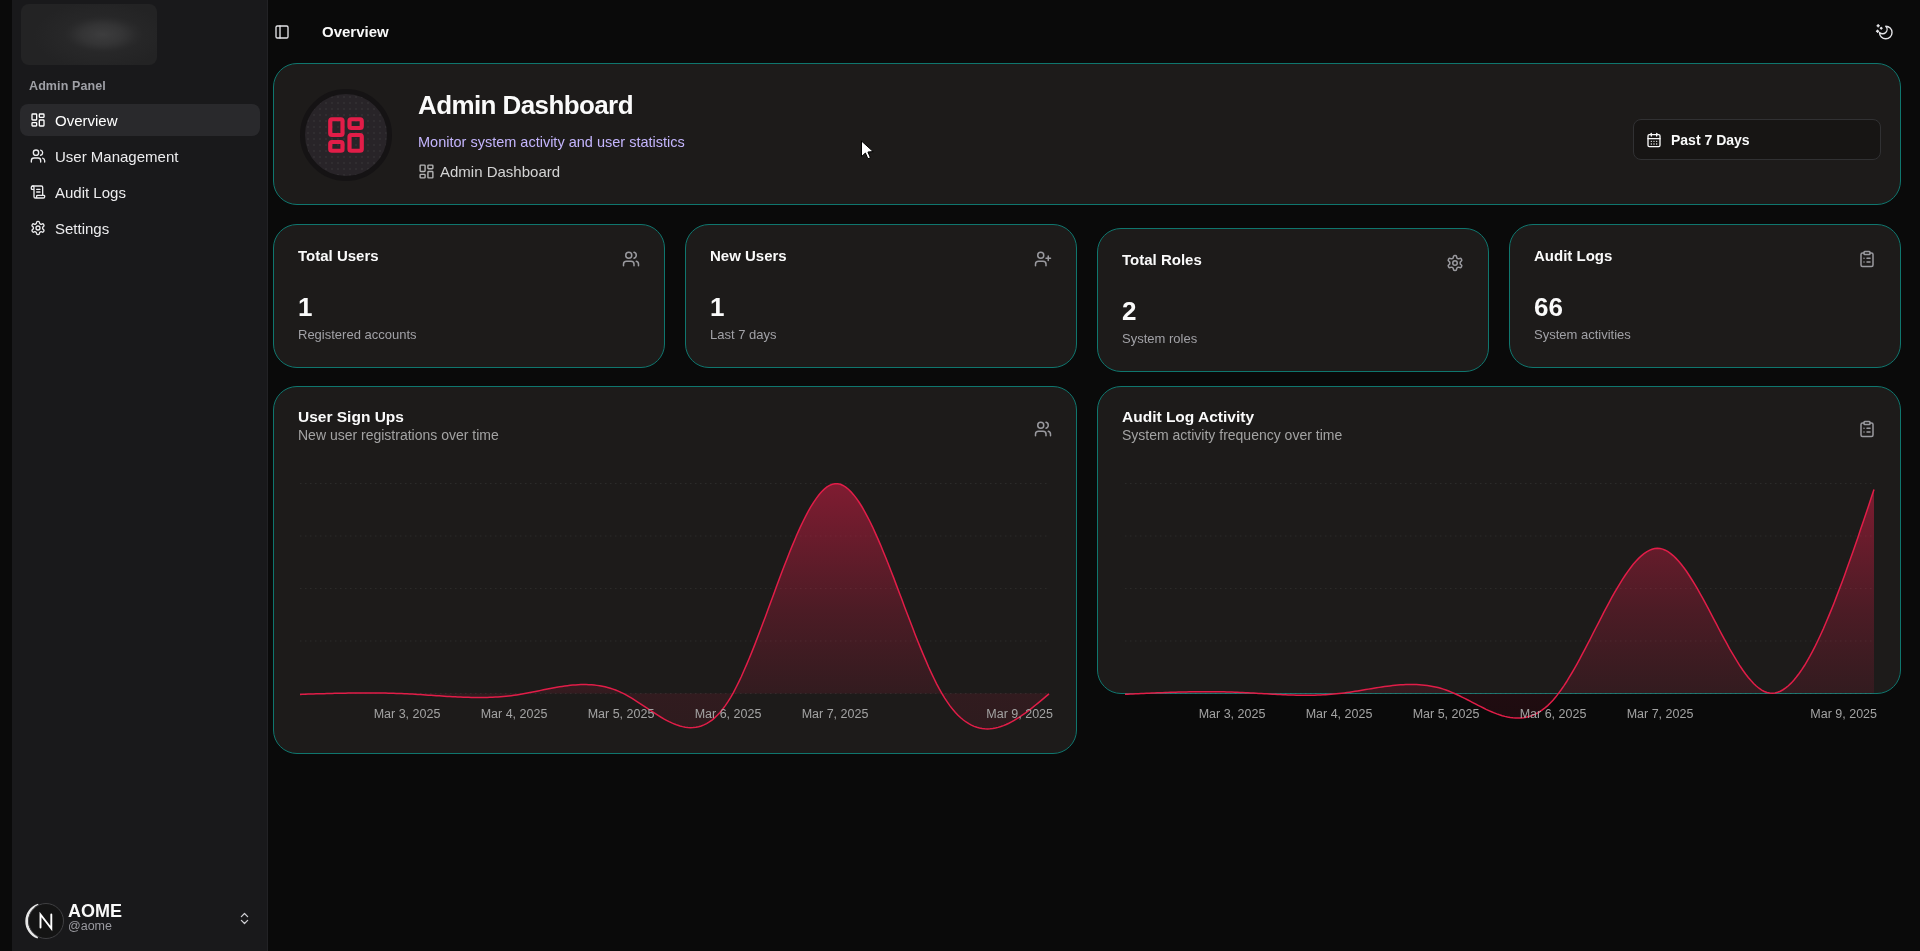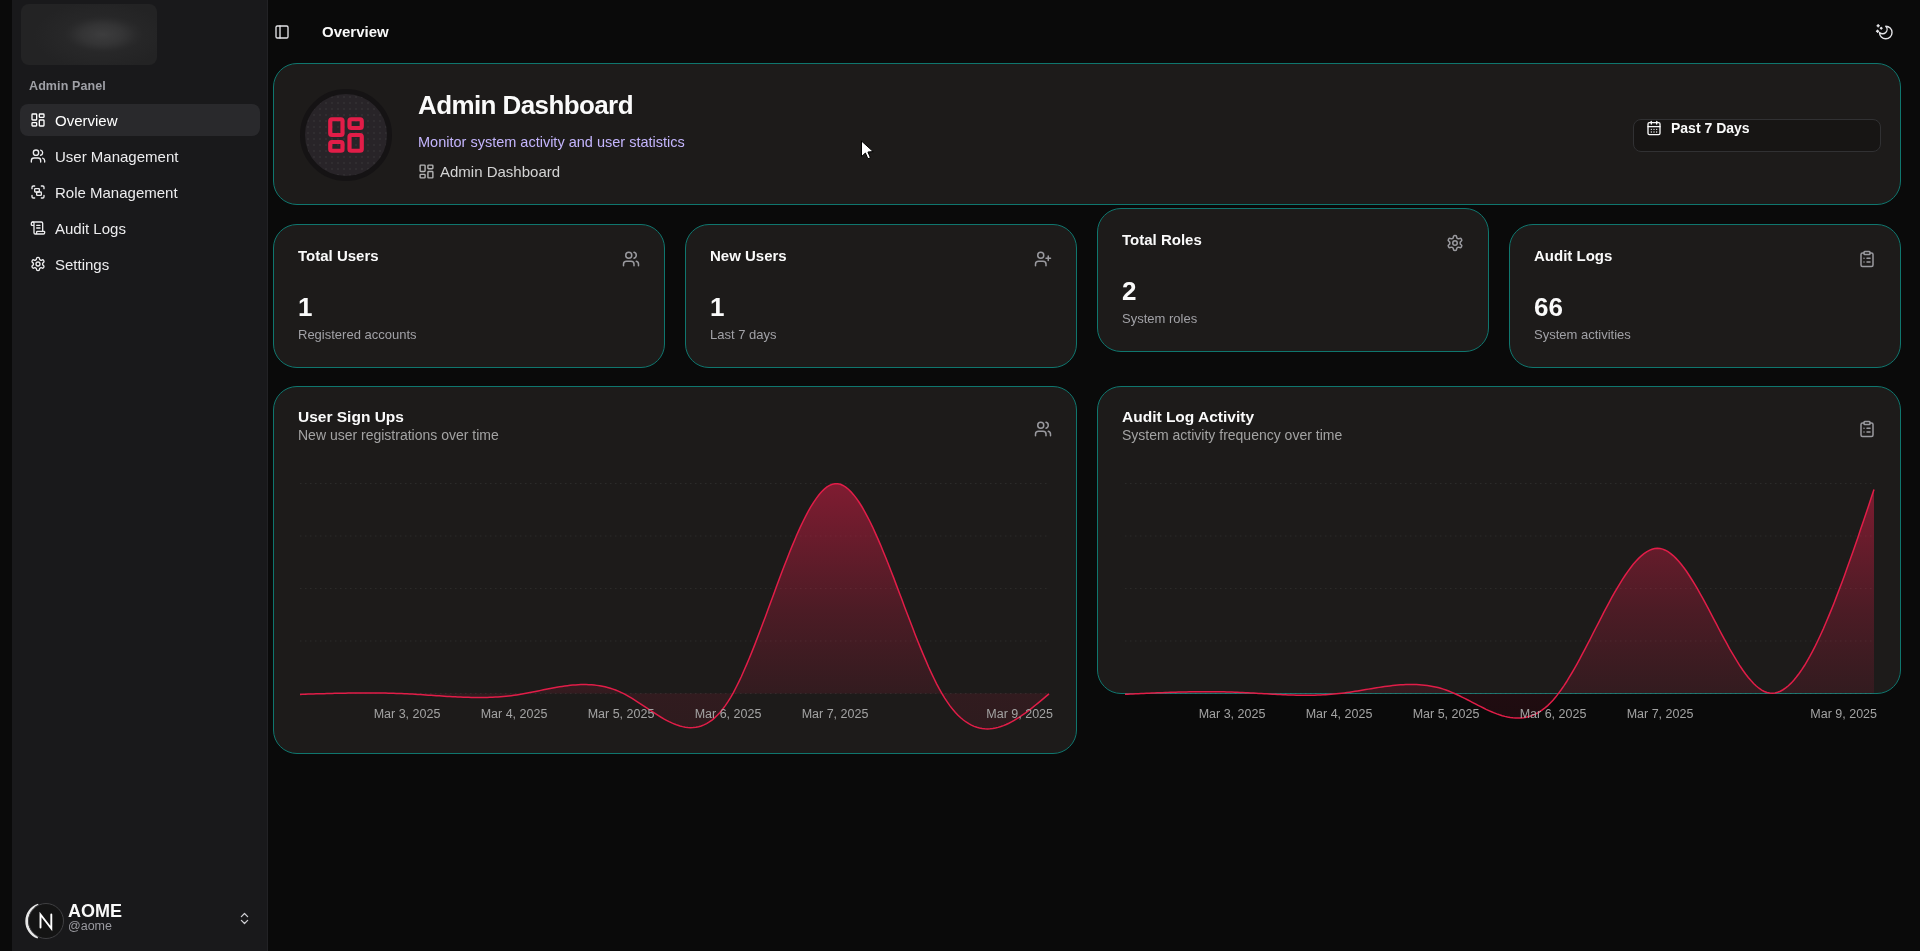--- a/index.html
+++ b/index.html
@@ -17,22 +17,22 @@
 #uhandle{position:absolute;left:40px;top:17px;font-size:12.5px;color:#9a9aa0}
 .card{position:absolute;background:#1d1b1a;border:1px solid #0f766e;border-radius:24px}
 #topbar-title{position:absolute;left:322px;top:23px;font-size:15px;font-weight:600;color:#fafafa}
 #hcircle{position:absolute;left:26px;top:25px;width:92px;height:92px;border-radius:50%;background:#282428;
  border:5px solid #151314;background-image:radial-gradient(rgba(255,255,255,.04) 1px,transparent 1.2px);background-size:6px 6px;
  display:flex;align-items:center;justify-content:center}
 #htitle{position:absolute;left:144px;top:28px;font-size:26px;line-height:26px;font-weight:700;color:#fafafa;letter-spacing:-0.6px}
 #hsub{position:absolute;left:144px;top:70px;font-size:14.5px;color:#c4b5fd}
 #hline3{position:absolute;left:144px;top:99px;display:flex;align-items:center;gap:5px;color:#d4d4d4;font-size:15px}
 #hline3 svg{color:#b3b3b3}
-#pastbtn{position:absolute;left:1359px;top:55px;width:248px;height:33px;border:1px solid #313133;border-radius:8px;
- background:#171514;display:flex;padding:0 12px;gap:9px;color:#fafafa;font-size:14px;font-weight:600}
+#pastbtn{position:absolute;left:1359px;top:55px;width:248px;height:41px;border:1px solid #313133;border-radius:8px;
+ background:#171514;display:flex;align-items:center;padding:0 12px;gap:9px;color:#fafafa;font-size:14px;font-weight:600}
 .stat .t{position:absolute;left:24px;top:22px;font-size:15px;font-weight:600;color:#fafafa}
 .stat .ic{position:absolute;right:24px;top:25px;color:#9a9a9f}
 .stat .ic svg{width:18px;height:18px}
 .stat .n{position:absolute;left:24px;top:69px;font-size:26px;line-height:26px;font-weight:700;color:#fafafa}
 .stat .s{position:absolute;left:24px;top:102px;font-size:13px;color:#a1a1a6}
 .chart .t{position:absolute;left:24px;top:21px;font-size:15.5px;line-height:17px;font-weight:700;color:#fafafa}
 .chart .s{position:absolute;left:24px;top:40px;font-size:14px;color:#a3a3a3}
 .chart .ic{position:absolute;right:24px;top:33px;color:#9a9a9f}
 .chart svg.plot{position:absolute;left:0;top:0}
 text{font-family:"Liberation Sans",sans-serif}
@@ -51,31 +51,20 @@
         <span>Overview</span>
       </div>
 <div class="item">
         <svg width="16" height="16" viewBox="0 0 24 24" fill="none" stroke="currentColor" stroke-width="2" stroke-linecap="round" stroke-linejoin="round">
           <path d="M16 21v-2a4 4 0 0 0-4-4H6a4 4 0 0 0-4 4v2"></path>
           <circle cx="9" cy="7" r="4"></circle>
           <path d="M22 21v-2a4 4 0 0 0-3-3.87"></path>
           <path d="M16 3.13a4 4 0 0 1 0 7.75"></path>
         </svg>
         <span>User Management</span>
-      </div>
-<div class="item">
-        <svg width="16" height="16" viewBox="0 0 24 24" fill="none" stroke="currentColor" stroke-width="2" stroke-linecap="round" stroke-linejoin="round">
-          <path d="M3 7V5a2 2 0 0 1 2-2h2"></path>
-          <path d="M17 3h2a2 2 0 0 1 2 2v2"></path>
-          <path d="M21 17v2a2 2 0 0 1-2 2h-2"></path>
-          <path d="M7 21H5a2 2 0 0 1-2-2v-2"></path>
-          <rect width="7" height="5" x="7" y="7" rx="1"></rect>
-          <rect width="7" height="5" x="10" y="12" rx="1"></rect>
-        </svg>
-        <span>Role Management</span>
       </div>
 <div class="item">
         <svg width="16" height="16" viewBox="0 0 24 24" fill="none" stroke="currentColor" stroke-width="2" stroke-linecap="round" stroke-linejoin="round">
           <path d="M15 12h-5"></path>
           <path d="M15 8h-5"></path>
           <path d="M19 17V5a2 2 0 0 0-2-2H4"></path>
           <path d="M8 21h12a2 2 0 0 0 2-2v-1a1 1 0 0 0-1-1H11a1 1 0 0 0-1 1v1a2 2 0 1 1-4 0V5a2 2 0 1 0-4 0v2a1 1 0 0 0 1 1h3"></path>
         </svg>
         <span>Audit Logs</span>
       </div>
@@ -168,21 +157,21 @@
 <div class="t">New Users</div>
     <div class="ic"><svg width="17" height="17" viewBox="0 0 24 24" fill="none" stroke="currentColor" stroke-width="2" stroke-linecap="round" stroke-linejoin="round">
         <path d="M16 21v-2a4 4 0 0 0-4-4H6a4 4 0 0 0-4 4v2"></path>
         <circle cx="9" cy="7" r="4"></circle>
         <path d="M19 8v6"></path>
         <path d="M22 11h-6"></path>
       </svg></div>
     <div class="n">1</div>
     <div class="s">Last 7 days</div>
   </div>
-<div class="card stat" style="left:1097px;top:208px;width:392px;height:144px">
+<div class="card stat" style="left:1097px;top:228px;width:392px;height:144px">
 <div class="t">Total Roles</div>
     <div class="ic"><svg width="17" height="17" viewBox="0 0 24 24" fill="none" stroke="currentColor" stroke-width="2" stroke-linecap="round" stroke-linejoin="round">
         <path d="M12.22 2h-.44a2 2 0 0 0-2 2v.18a2 2 0 0 1-1 1.73l-.43.25a2 2 0 0 1-2 0l-.15-.08a2 2 0 0 0-2.73.73l-.22.38a2 2 0 0 0 .73 2.73l.15.1a2 2 0 0 1 1 1.72v.51a2 2 0 0 1-1 1.74l-.15.09a2 2 0 0 0-.73 2.73l.22.38a2 2 0 0 0 2.73.73l.15-.08a2 2 0 0 1 2 0l.43.25a2 2 0 0 1 1 1.73V20a2 2 0 0 0 2 2h.44a2 2 0 0 0 2-2v-.18a2 2 0 0 1 1-1.73l.43-.25a2 2 0 0 1 2 0l.15.08a2 2 0 0 0 2.73-.73l.22-.39a2 2 0 0 0-.73-2.73l-.15-.08a2 2 0 0 1-1-1.74v-.5a2 2 0 0 1 1-1.74l.15-.09a2 2 0 0 0 .73-2.73l-.22-.38a2 2 0 0 0-2.73-.73l-.15.08a2 2 0 0 1-2 0l-.43-.25a2 2 0 0 1-1-1.73V4a2 2 0 0 0-2-2z"></path>
         <circle cx="12" cy="12" r="3"></circle>
       </svg></div>
     <div class="n">2</div>
     <div class="s">System roles</div>
   </div>
 <div class="card stat" style="left:1509px;top:224px;width:392px;height:144px">
 <div class="t">Audit Logs</div>

